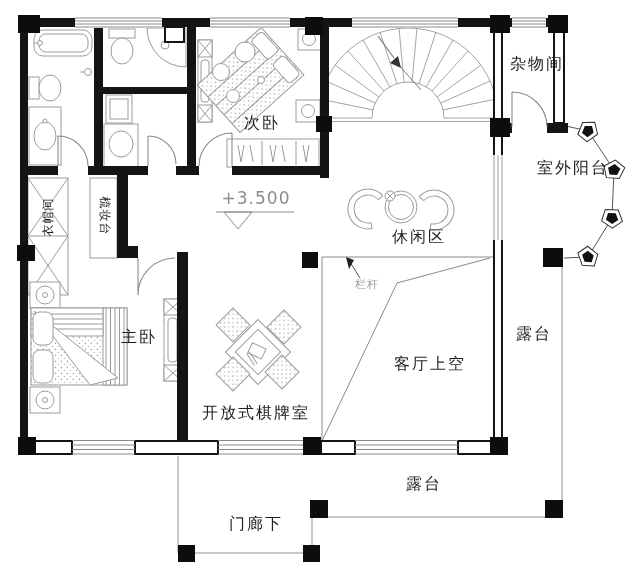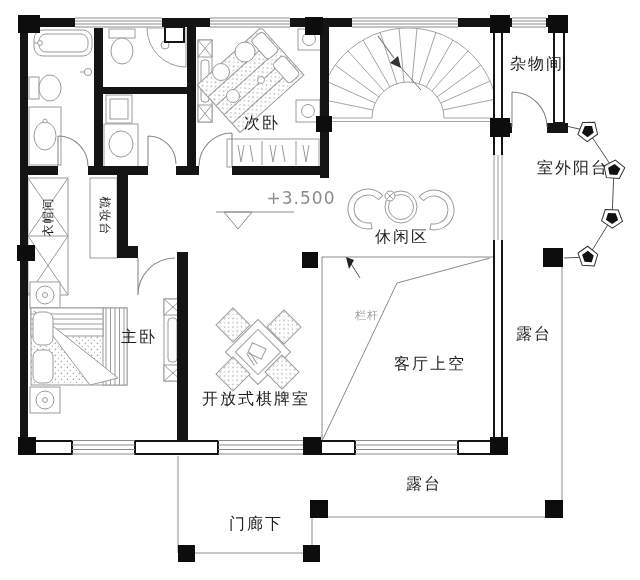--- a/index.html
+++ b/index.html
@@ -4,21 +4,21 @@
 <style>
   html,body{margin:0;padding:0;background:#fff;}
   .plan{position:relative;width:640px;height:580px;background:#fff;overflow:hidden;
         font-family:"Liberation Sans", sans-serif;}
   .plan svg{position:absolute;left:0;top:0;}
   .lbl{position:absolute;transform:translate(-50%,-50%);color:#1f1f1f;font-size:16px;
        letter-spacing:2px;white-space:nowrap;font-weight:500;}
   .lbl.small{font-size:12px;letter-spacing:1px;}
   .lbl.muted{color:#9a9a9a;font-size:11px;letter-spacing:1px;font-weight:400;}
   .lbl.elev{color:#8c8c8c;font-size:17px;letter-spacing:1px;font-weight:400;
-            font-family:"DejaVu Sans", sans-serif;margin-left:45px;}
+            font-family:"DejaVu Sans", sans-serif;}
   .lbl.vert-ccw{transform:translate(-50%,-50%) rotate(-90deg);}
   .lbl.vert-cw{transform:translate(-50%,-50%) rotate(90deg);}
 </style>
 </head>
 <body>
 
 <div class="plan">
 <svg width="640" height="580" viewBox="0 0 640 580">
   <defs>
     <pattern id="dots" width="6" height="6" patternUnits="userSpaceOnUse">
@@ -293,24 +293,24 @@
 
   <g>
     <line x1="216" y1="212" x2="294" y2="212" stroke="#8c8c8c" stroke-width="1"></line>
     <path d="M224,212 L252,212 L238,229 Z" stroke="#8c8c8c" stroke-width="1" fill="none"></path>
   </g>
 </svg>
 
   <div class="lbl" style="left:262px;top:123px;">次卧</div>
   <div class="lbl" style="left:537px;top:64px;">杂物间</div>
   <div class="lbl" style="left:573px;top:168px;">室外阳台</div>
-  <div class="lbl" style="left:402px;top:237px;">休闲区</div>
-  <div class="lbl muted" style="left:367px;top:284px;margin-top:31px;">栏杆</div>
+  <div class="lbl" style="left:419px;top:237px;">休闲区</div>
+  <div class="lbl muted" style="left:367px;top:284px;">栏杆</div>
   <div class="lbl elev" style="left:256px;top:198px;">+3.500</div>
   <div class="lbl" style="left:139px;top:337px;">主卧</div>
-  <div class="lbl" style="left:256px;top:399px;">开放式棋牌室</div>
+  <div class="lbl" style="left:256px;top:413px;">开放式棋牌室</div>
   <div class="lbl" style="left:430px;top:364px;">客厅上空</div>
   <div class="lbl" style="left:534px;top:334px;">露台</div>
   <div class="lbl" style="left:424px;top:484px;">露台</div>
   <div class="lbl" style="left:256px;top:495px;margin-top:29px;">门廊下</div>
   <div class="lbl small vert-ccw" style="left:48px;top:217px;">衣帽间</div>
   <div class="lbl small vert-cw" style="left:104px;top:216px;">梳妆台</div>
 </div>
 
 </body></html>

